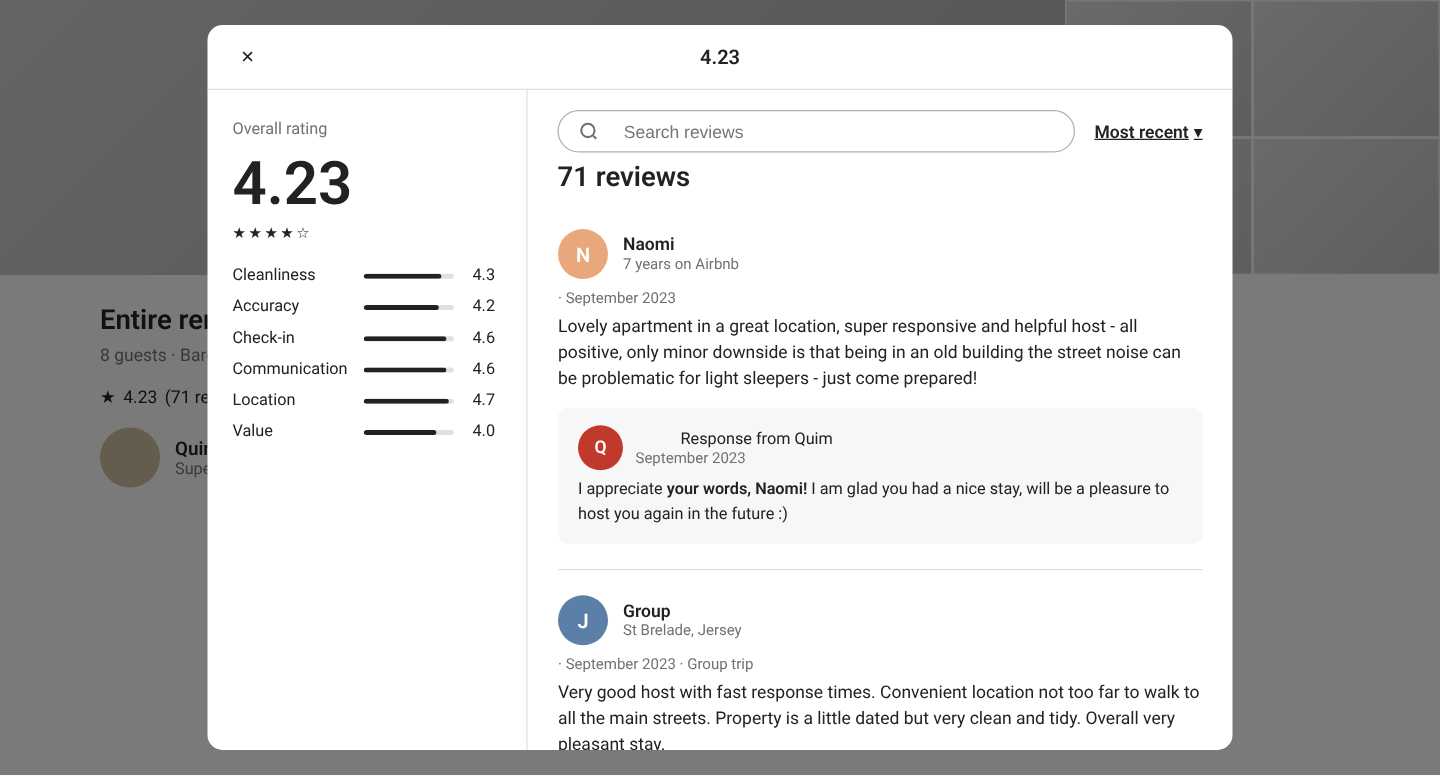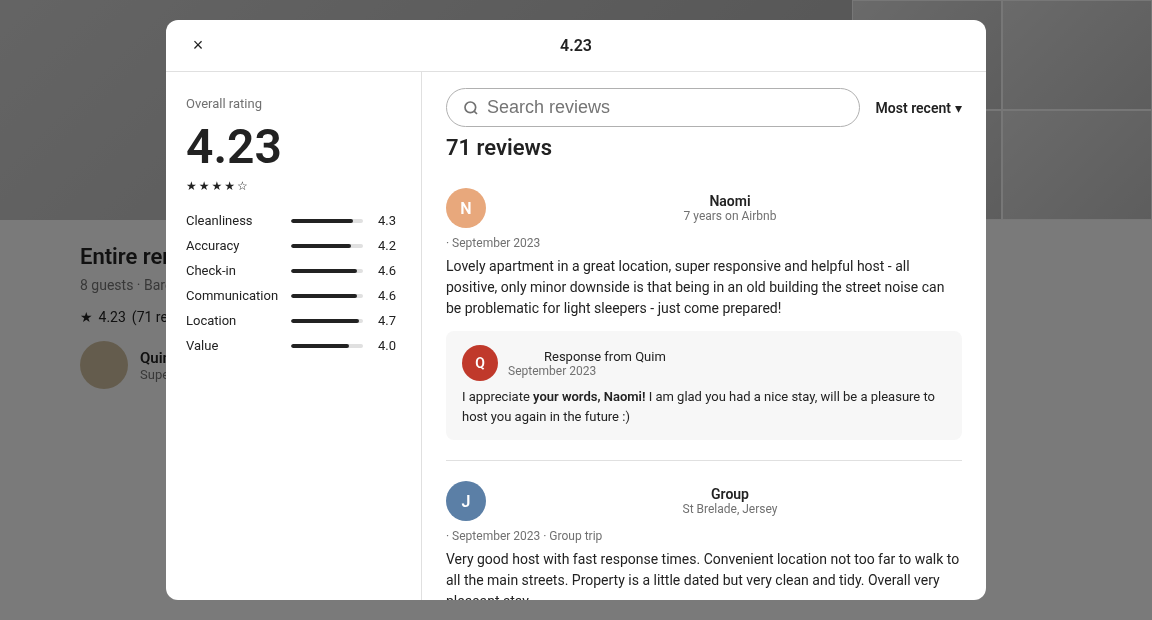--- a/index.html
+++ b/index.html
@@ -154,23 +154,24 @@
       align-items: center;
       border: 1px solid #b0b0b0;
       border-radius: 24px;
       padding: 8px 16px;
       gap: 8px;
     }
 
     .search-input-wrapper input {
       border: none;
       outline: none;
-      font-size: 18px;
-      flex: 1;
-      color: #222;
+      font-size: 14px;
+      flex: 1;
+      color: #222;
+      margin-left: 12px;
     }
 
     .reviews-list {
       flex: 1;
       overflow-y: auto;
       padding: 0 24px 20px;
     }
 
     .review-item {
       padding: 20px 0;
@@ -191,21 +192,21 @@
       border-radius: 50%;
       display: flex;
       align-items: center;
       justify-content: center;
       font-size: 16px;
       font-weight: 600;
       color: #fff;
       flex-shrink: 0;
     }
 
-    .reviewer-info { flex: 1; text-align: center; }
+    .reviewer-info { flex: 1; }
     .reviewer-name { font-size: 14px; font-weight: 600; }
     .reviewer-meta { font-size: 12px; color: #717171; }
 
     .review-date {
       font-size: 12px;
       color: #717171;
       margin-bottom: 6px;
     }
 
     .review-text {
@@ -432,21 +433,21 @@
       <div class="reviews-panel">
 
         <div style="display:flex; align-items:center; justify-content:space-between; padding: 16px 24px 4px;">
           <div class="search-input-wrapper" style="flex:1; margin-right:16px;">
             <svg width="16" height="16" viewBox="0 0 24 24" fill="none" stroke="#717171" stroke-width="2.5">
               <circle cx="11" cy="11" r="8"></circle>
                 <line x1="21" y1="21" x2="16.65" y2="16.65"></line>
             </svg>
             <input type="text" id="search-input" placeholder="Search reviews" style="">
           </div>
-          <div style="display:flex; align-items:flex-end; gap:4px; white-space:nowrap;">
+          <div style="display:flex; align-items:flex-end; gap:4px; white-space:nowrap;text-decoration:underline;">
             <span style="font-size:14px; font-weight:600;">Most recent</span>
             <span style="font-size:14px;">▾</span>
           </div>
         </div>
 
         <div style="padding: 4px 24px 8px;">
           <span style="font-size:22px; font-weight:600;">71 reviews</span>
         </div>
 
         <div class="reviews-list" id="reviews-list">

